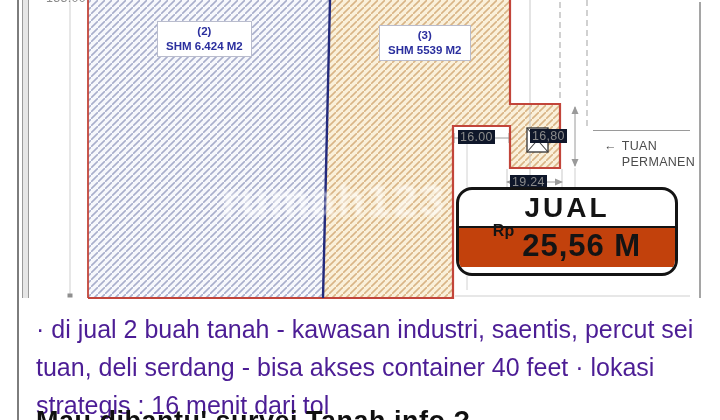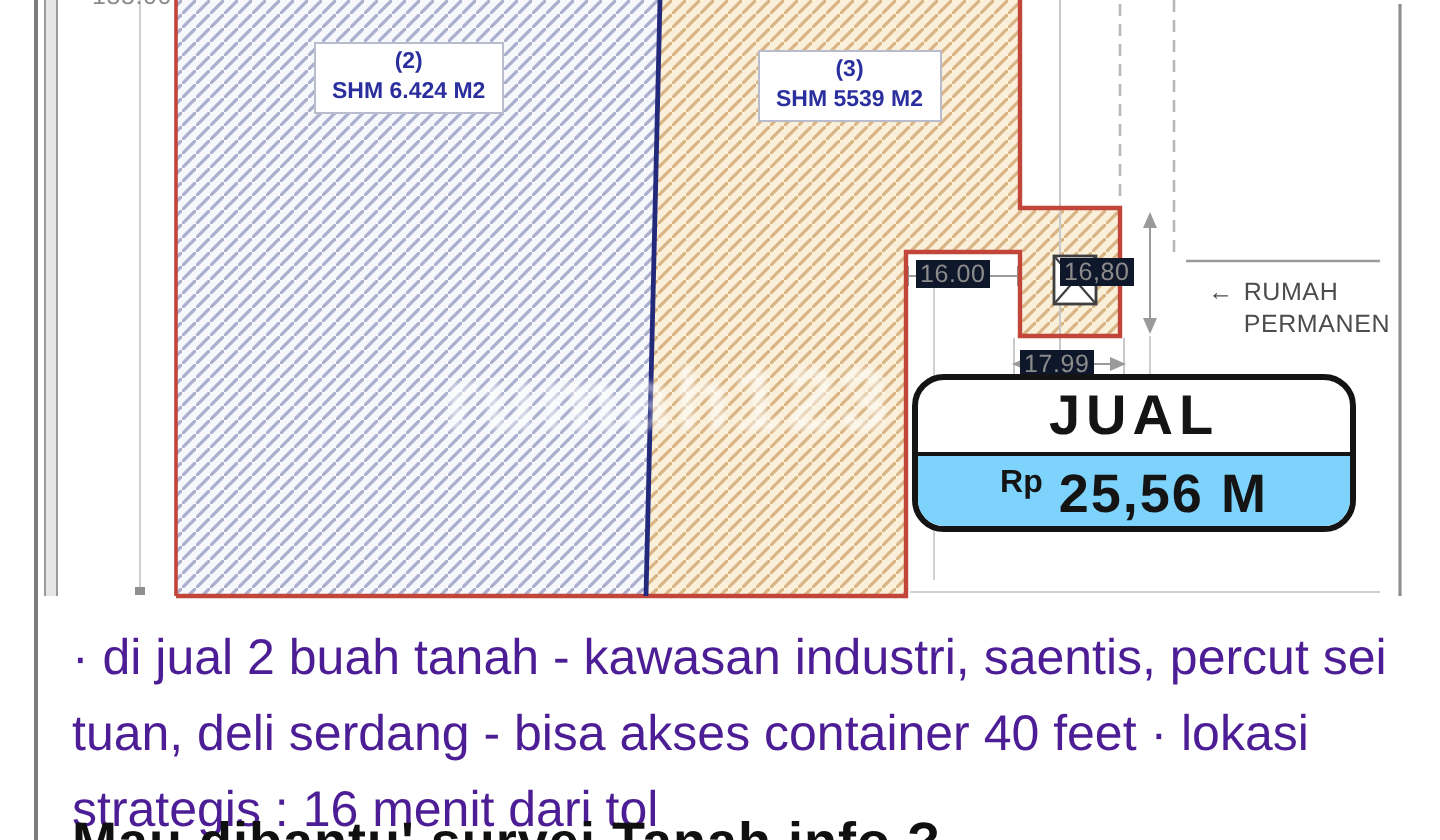--- a/index.html
+++ b/index.html
@@ -10,28 +10,28 @@
   .abs{position:absolute;}
   .vrule{position:absolute;top:0;left:17px;width:2px;height:420px;background:#7d7d7d;}
   .vrule2{position:absolute;top:0;left:22px;width:5px;height:298px;background:#e6e6e6;
     border-left:1px solid #9a9a9a;border-right:1px solid #9a9a9a;}
   .dim{position:absolute;color:#8b8b8b;font-size:12.5px;letter-spacing:.3px;background:#0f172a;padding:0 2px;white-space:nowrap;}
   .dim.clip{background:transparent;}
   .parcel-label{position:absolute;background:#fff;border:1px solid #b9bccd;color:#2b2f9e;
     font-size:11.5px;font-weight:bold;text-align:center;line-height:1.3;padding:2px 8px;white-space:nowrap;}
   .neighbor{position:absolute;left:604px;top:139px;display:flex;gap:5px;color:#4c4c4c;font-size:12.5px;letter-spacing:.3px;}
   .neighbor .txt{width:86px;line-height:1.25;}
-  .badge{position:absolute;left:456px;top:187px;width:222px;height:79px;box-sizing:border-box;
+  .badge{position:absolute;left:456px;top:187px;width:222px;height:89px;box-sizing:border-box;
     border:3px solid #141414;border-radius:16px;overflow:hidden;background:#fff;}
   .badge-top{height:36px;display:flex;align-items:center;justify-content:center;
     font-size:28px;font-weight:bold;letter-spacing:3px;color:#141414;}
-  .badge-bottom{height:39px;background:#7dd3fc;border-top:2px solid #141414;
-    display:flex;align-items:center;justify-content:center;gap:8px;color:#141414;}
+  .badge-bottom{height:39px;background:#c2410c;border-top:2px solid #141414;
+    display:flex;justify-content:center;gap:8px;color:#141414;}
   .badge-bottom .rp{font-size:16px;font-weight:bold;transform:translateY(-6px);}
-  .badge-bottom .amount{font-size:27px;font-weight:bold;letter-spacing:1px;}
+  .badge-bottom .amount{font-size:31px;font-weight:bold;letter-spacing:1px;}
   .watermark{position:absolute;left:222px;top:176px;font-size:44px;font-weight:bold;
     color:rgba(255,255,255,0.55);letter-spacing:2px;filter:blur(1.5px);pointer-events:none;}
   .desc{position:absolute;left:36px;top:310px;width:658px;font-size:25px;font-weight:400;
     color:#4c1d95;line-height:1.52;}
   .title{position:absolute;left:36px;top:368px;font-size:27px;font-weight:bold;
     letter-spacing:.5px;color:#101010;white-space:nowrap;}
   .subtitle{position:absolute;left:36px;top:406px;font-size:27px;font-weight:bold;
     letter-spacing:.5px;color:#101010;white-space:nowrap;}
 </style>
 </head>
@@ -107,25 +107,25 @@
     <div>(2)</div>
     <div>SHM 6.424 M2</div>
   </div>
   <div class="parcel-label" style="left:379px;top:25px;">
     <div>(3)</div>
     <div>SHM 5539 M2</div>
   </div>
 
   <div class="dim" style="left:458px;top:130px;">16.00</div>
   <div class="dim" style="left:530px;top:129px;">16,80</div>
-  <div class="dim" style="left:510px;top:175px;">17.99</div>
+  <div class="dim" style="left:510px;top:175px;">19.24</div>
 
   <div class="neighbor">
     <span>←</span>
-    <div class="txt">RUMAH PERMANEN</div>
+    <div class="txt">TUAN PERMANEN</div>
   </div>
 
   <div class="badge">
     <div class="badge-top">JUAL</div>
     <div class="badge-bottom">
       <span class="rp">Rp</span>
       <span class="amount">25,56 M</span>
     </div>
   </div>
 

